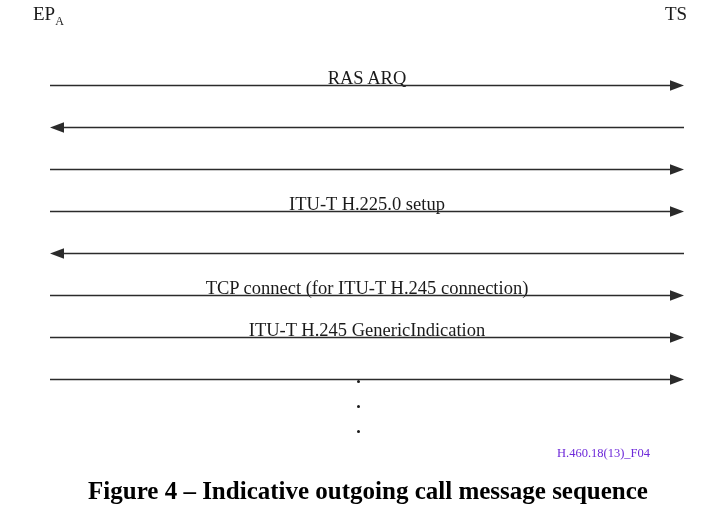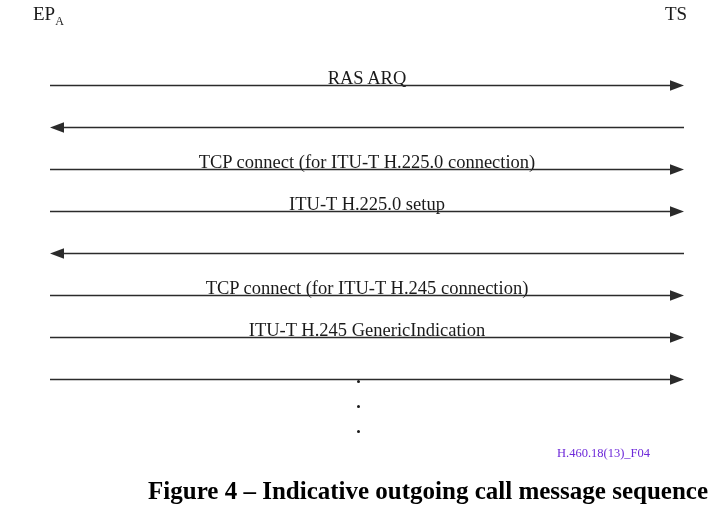--- a/index.html
+++ b/index.html
@@ -95,21 +95,21 @@
     white-space: nowrap;
     margin-top: 27px;
   }
 
   
   #figure-caption {
     position: absolute;
     left: 0;
     right: 0;
     top: 476px;
-    text-align: right;
+    text-align: center;
     font-family: "Liberation Serif", serif;
     font-weight: bold;
     font-size: 25px;
     line-height: 30px;
     color: #000000;
     white-space: nowrap;
     padding-left: 28px;
   }
 </style>
 </head>
@@ -133,21 +133,20 @@
           <polygon points="634,6.5 620,1.2999999999999998 620,11.7" fill="#2b2b2b"></polygon>
         </svg>
       </div>
       <div class="message-row" style="top: 100px;">
         <svg class="message-arrow" viewBox="0 0 634 13" width="634" height="13">
           <line x1="14" x2="634" y1="6.5" y2="6.5" stroke="#2b2b2b" stroke-width="1.5"></line>
           <polygon points="0,6.5 14,1.2999999999999998 14,11.7" fill="#2b2b2b"></polygon>
         </svg>
       </div>
       <div class="message-row" style="top: 142px;">
-        <div class="message-label">TCP connect (for ITU-T H.225.0 connection)</div>
         <svg class="message-arrow" viewBox="0 0 634 13" width="634" height="13">
           <line x1="0" x2="622" y1="6.5" y2="6.5" stroke="#2b2b2b" stroke-width="1.5"></line>
           <polygon points="634,6.5 620,1.2999999999999998 620,11.7" fill="#2b2b2b"></polygon>
         </svg>
       </div>
       <div class="message-row" style="top: 184px;">
         <div class="message-label">ITU-T H.225.0 setup</div>
         <svg class="message-arrow" viewBox="0 0 634 13" width="634" height="13">
           <line x1="0" x2="622" y1="6.5" y2="6.5" stroke="#2b2b2b" stroke-width="1.5"></line>
           <polygon points="634,6.5 620,1.2999999999999998 620,11.7" fill="#2b2b2b"></polygon>

